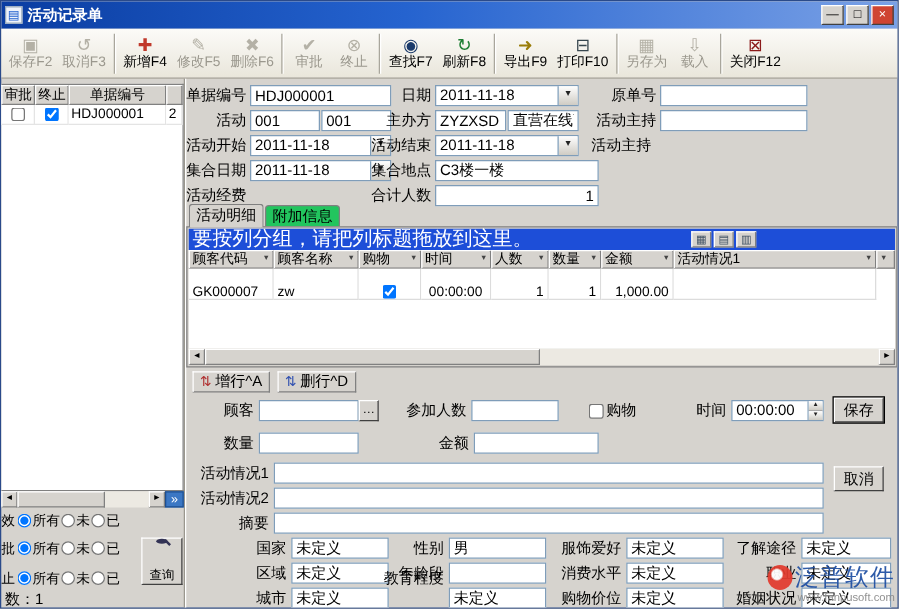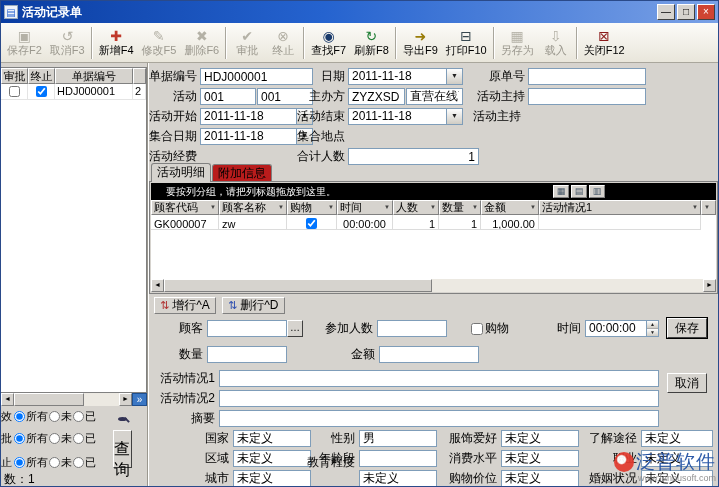--- a/index.html
+++ b/index.html
@@ -31,41 +31,41 @@
   .lgc{position:absolute;top:16px;height:16px;border-right:1px solid #e4e4e4;border-bottom:1px solid #e4e4e4;font-size:11px;line-height:15px;padding:0 2px;overflow:hidden;background:#fff}
   .cbx{width:11px;height:11px;display:block;margin:2px auto}
   .hscroll{position:absolute;background:#ece9e2;display:flex;align-items:center}
   .sbtn{width:13px;height:13px;background:#d6d3ce;border:1px solid;border-color:#fff #808080 #808080 #fff;font-size:7px;line-height:10px;text-align:center;flex:0 0 auto}
   .sthumb{height:13px;background:#d6d3ce;border:1px solid;border-color:#fff #808080 #808080 #fff}
   .expandbtn{position:absolute;left:131px;top:392px;width:15px;height:13px;background:#3b77c4;color:#fff;font-size:10px;line-height:11px;text-align:center;border:1px solid #1d4e8f}
   .frow{position:absolute;left:0;height:16px;display:flex;align-items:center;font-size:11px;white-space:nowrap}
   .flab{display:inline-block;width:13px}
   .ropt{display:inline-flex;align-items:center;margin-right:1px}
   .ropt input{width:11px;height:11px;margin:0 1px 0 0}
-  .qbtn{position:absolute;left:112px;top:429px;width:19px;height:38px;background:#d6d3ce;border:1px solid;border-color:#fff #404040 #404040 #fff;display:flex;flex-direction:column;align-items:center;justify-content:center;gap:18px;font-size:16px}
+  .qbtn{position:absolute;left:112px;top:429px;width:33px;height:38px;background:#d6d3ce;border:1px solid;border-color:#fff #404040 #404040 #fff;display:flex;flex-direction:column;align-items:center;justify-content:center;gap:18px;font-size:10px}
   .mag{width:9px;height:9px;border:2px solid #335;border-radius:50%;position:relative}
   .mag::after{content:"";position:absolute;width:6px;height:2px;background:#335;transform:rotate(45deg);right:-5px;bottom:-2px}
   .count{position:absolute;left:3px;top:470px;font-size:12px}
   
   .fl{position:absolute;height:17px;line-height:17px;text-align:right;white-space:nowrap}
   .fi{position:absolute;height:17px;border:1px solid #7f9db9;background:#fff;font:12px "Liberation Sans","DejaVu Sans",sans-serif;padding:0 3px}
   .fi.r{text-align:right}
   .combo{position:absolute;height:17px;border:1px solid #7f9db9;background:#fff;display:flex}
   .combo .cv{flex:1;padding:0 3px;line-height:15px;overflow:hidden;white-space:nowrap}
   .combo .ca{width:16px;background:linear-gradient(#fefefe,#cfccc4);border-left:1px solid #7f9db9;font-size:7px;text-align:center;line-height:14px;color:#222}
   
-  .tab{position:absolute;height:18px;border:1px solid #808080;border-bottom:none;background:#b91c1c;text-align:center;line-height:17px;border-radius:3px 3px 0 0}
+  .tab{position:absolute;height:18px;border:1px solid #808080;border-bottom:none;background:#22c55e;text-align:center;line-height:17px;border-radius:3px 3px 0 0}
   .tab.active{background:#d6d3ce;z-index:3;height:19px}
   .tabpanel{position:absolute;left:148px;top:180px;width:569px;height:113px;background:#d6d3ce;border:1px solid #808080;z-index:1}
-  .groupbar{position:absolute;left:150px;top:182px;width:565px;height:17px;background:#000000;color:#fff;font-size:10px;line-height:17px;padding-left:15px;z-index:2;white-space:nowrap}
+  .groupbar{position:absolute;left:150px;top:182px;width:565px;height:17px;background:#1d4ed8;color:#fff;font-size:16px;line-height:17px;padding-left:3px;z-index:2;white-space:nowrap}
   .gbi{position:absolute;top:184px;width:16px;height:13px;background:#d6d3ce;border:1px solid;border-color:#fff #808080 #808080 #fff;font-size:9px;line-height:11px;text-align:center;z-index:3;color:#456}
   .gridbody{position:absolute;left:150px;top:199px;width:565px;height:79px;background:#fff;z-index:2}
   .gh{position:absolute;top:199px;height:15px;background:#d6d3ce;border:1px solid;border-color:#fff #808080 #808080 #fff;font-size:11px;line-height:13px;padding:0 2px;display:flex;justify-content:space-between;align-items:center;z-index:3;overflow:hidden}
   .gh .ga{font-size:6px;color:#444;flex:0 0 auto}
-  .gc{position:absolute;top:214px;height:15px;background:#fff;border-right:1px solid #dcdcdc;border-bottom:1px solid #dcdcdc;font-size:11px;line-height:14px;padding:2px 3px;overflow:hidden;z-index:3}
+  .gc{position:absolute;top:214px;height:15px;background:#fff;border-right:1px solid #dcdcdc;border-bottom:1px solid #dcdcdc;font-size:11px;line-height:14px;padding:12px 3px;overflow:hidden;z-index:3}
   .gc.c{text-align:center}.gc.r{text-align:right}
   .gc .cbx{margin:1px auto}
   .mainhscroll{left:150px;top:278px;width:565px;height:13px;z-index:3}
   .lefthscroll{left:0;top:392px;width:131px;height:13px}
   
   .rowbtn{position:absolute;top:296px;height:17px;display:flex;align-items:center;gap:3px;font-size:12px;padding:0 5px;background:#d6d3ce;border:1px solid;border-color:#fff #808080 #808080 #fff;white-space:nowrap}
   .rowbtn .ric{font-size:11px}
   .ric.add{color:#b03030}.ric.del{color:#3050b0}
   
   .browse{position:absolute;width:16px;height:17px;background:#d6d3ce;border:1px solid;border-color:#fff #404040 #404040 #fff;font-size:10px;line-height:14px;text-align:center}
@@ -270,20 +270,21 @@
       <span class="ca">▼</span>
   </div>
   <div class="fl" style="left:464px;top:107px;width:56px">活动主持</div>
 
   <div class="fl" style="left:146px;top:127px;width:50px">集合日期</div>
   <div class="combo" style="left:199px;top:127px;width:113px">
     <span class="cv">2011-11-18</span>
       <span class="ca">▼</span>
   </div>
   <div class="fl" style="left:294px;top:127px;width:50px">集合地点</div>
+  <input class="fi" style="left: 347px; top: 127px; width: 131px;" value="C3楼一楼">
 
   <div class="fl" style="left:146px;top:147px;width:50px">活动经费</div>
   <div class="fl" style="left:294px;top:147px;width:50px">合计人数</div>
   <input class="fi r" style="left: 347px; top: 147px; width: 131px;" value="1">
 
   <div class="tab active" style="left:150px;top:162px;width:60px">活动明细</div>
   <div class="tab" style="left:211px;top:163px;width:60px">附加信息</div>
   <div class="tabpanel"></div>
 
   <div class="groupbar">

